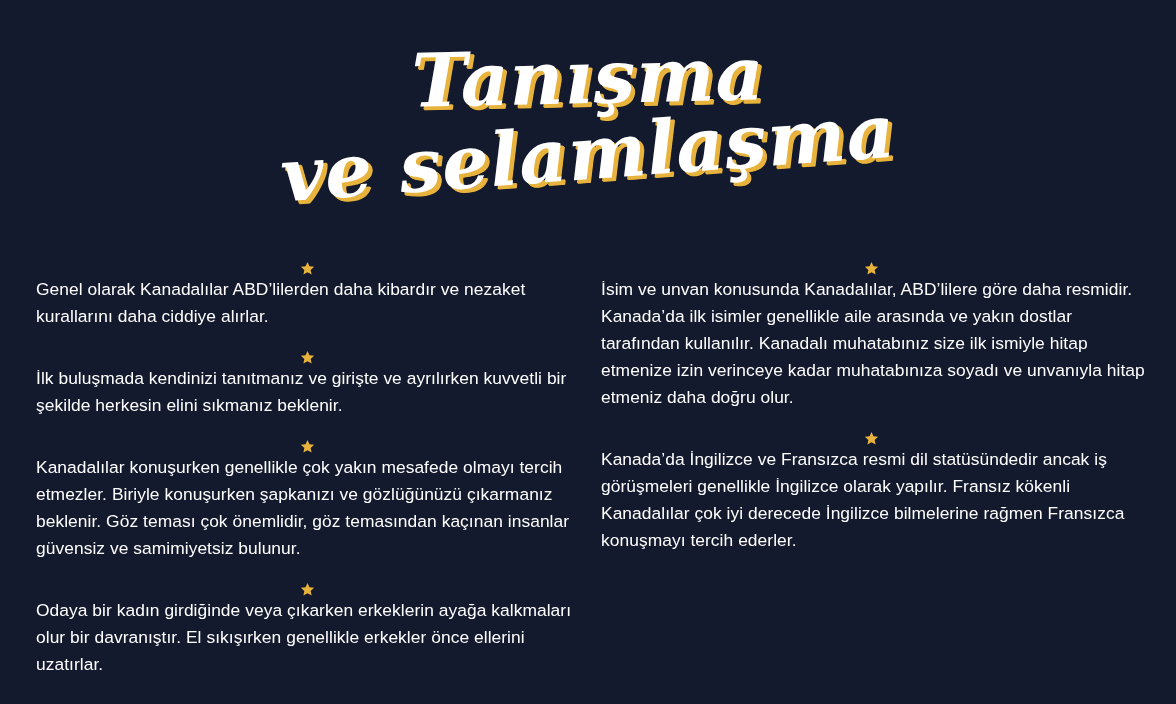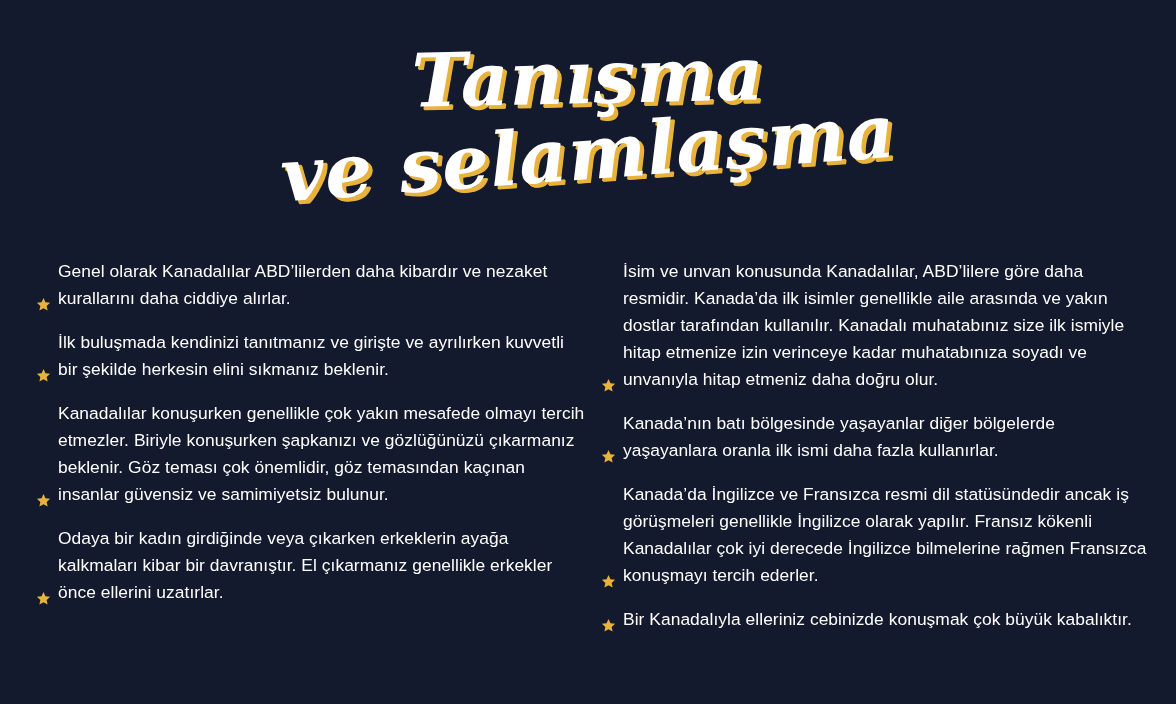--- a/index.html
+++ b/index.html
@@ -70,22 +70,23 @@
     padding-right: 10px;
   }
   .column-right {
     width: 580px;
     padding-left: 5px;
     padding-right: 28px;
   }
 
   .bullet-item {
     display: flex;
-    align-items: flex-end;
+    align-items: center;
     margin-bottom: 17px;
+    flex-direction: column;
   }
   .bullet-star {
     flex: 0 0 auto;
     width: 22px;
     margin-top: 3px;
     color: #e8b33c;
     font-size: 15px;
     line-height: 20px;
     text-align: left;
     user-select: none;
@@ -137,56 +138,40 @@
     </span>
     <span class="bullet-text">Kanadalılar konuşurken genellikle çok yakın mesafede olmayı tercih etmezler. Biriyle konuşurken şapkanızı ve gözlüğünüzü çıkarmanız beklenir. Göz teması çok önemlidir, göz temasından kaçınan insanlar güvensiz ve samimiyetsiz bulunur.</span>
   </div>
 
   <div class="bullet-item">
     <span class="bullet-star">
       <svg width="15" height="15" viewBox="0 0 24 24" aria-hidden="true">
         <path fill="#e8b33c" d="M12 1.6l3.1 6.9 7.5.8-5.6 5 1.6 7.4-6.6-3.8-6.6 3.8 1.6-7.4-5.6-5 7.5-.8z"></path>
       </svg>
     </span>
-    <span class="bullet-text">Odaya bir kadın girdiğinde veya çıkarken erkeklerin ayağa kalkmaları kibar bir davranıştır. El çıkarmanız genellikle erkekler önce ellerini uzatırlar.</span>
+    <span class="bullet-text">Odaya bir kadın girdiğinde veya çıkarken erkeklerin ayağa kalkmaları olur bir davranıştır. El sıkışırken genellikle erkekler önce ellerini uzatırlar.</span>
   </div>
 
 </div>
 
   <div class="column column-right" id="col-right">
   <div class="bullet-item">
     <span class="bullet-star">
       <svg width="15" height="15" viewBox="0 0 24 24" aria-hidden="true">
         <path fill="#e8b33c" d="M12 1.6l3.1 6.9 7.5.8-5.6 5 1.6 7.4-6.6-3.8-6.6 3.8 1.6-7.4-5.6-5 7.5-.8z"></path>
       </svg>
     </span>
     <span class="bullet-text">İsim ve unvan konusunda Kanadalılar, ABD’lilere göre daha resmidir. Kanada’da ilk isimler genellikle aile arasında ve yakın dostlar tarafından kullanılır. Kanadalı muhatabınız size ilk ismiyle hitap etmenize izin verinceye kadar muhatabınıza soyadı ve unvanıyla hitap etmeniz daha doğru olur.</span>
   </div>
 
-  <div class="bullet-item">
-    <span class="bullet-star">
-      <svg width="15" height="15" viewBox="0 0 24 24" aria-hidden="true">
-        <path fill="#e8b33c" d="M12 1.6l3.1 6.9 7.5.8-5.6 5 1.6 7.4-6.6-3.8-6.6 3.8 1.6-7.4-5.6-5 7.5-.8z"></path>
-      </svg>
-    </span>
-    <span class="bullet-text">Kanada’nın batı bölgesinde yaşayanlar diğer bölgelerde yaşayanlara oranla ilk ismi daha fazla kullanırlar.</span>
-  </div>
 
   <div class="bullet-item">
     <span class="bullet-star">
       <svg width="15" height="15" viewBox="0 0 24 24" aria-hidden="true">
         <path fill="#e8b33c" d="M12 1.6l3.1 6.9 7.5.8-5.6 5 1.6 7.4-6.6-3.8-6.6 3.8 1.6-7.4-5.6-5 7.5-.8z"></path>
       </svg>
     </span>
     <span class="bullet-text">Kanada’da İngilizce ve Fransızca resmi dil statüsündedir ancak iş görüşmeleri genellikle İngilizce olarak yapılır. Fransız kökenli Kanadalılar çok iyi derecede İngilizce bilmelerine rağmen Fransızca konuşmayı tercih ederler.</span>
   </div>
 
-  <div class="bullet-item">
-    <span class="bullet-star">
-      <svg width="15" height="15" viewBox="0 0 24 24" aria-hidden="true">
-        <path fill="#e8b33c" d="M12 1.6l3.1 6.9 7.5.8-5.6 5 1.6 7.4-6.6-3.8-6.6 3.8 1.6-7.4-5.6-5 7.5-.8z"></path>
-      </svg>
-    </span>
-    <span class="bullet-text">Bir Kanadalıyla elleriniz cebinizde konuşmak çok büyük kabalıktır.</span>
-  </div>
 </div>
 
 </div>
 
 </body></html>

